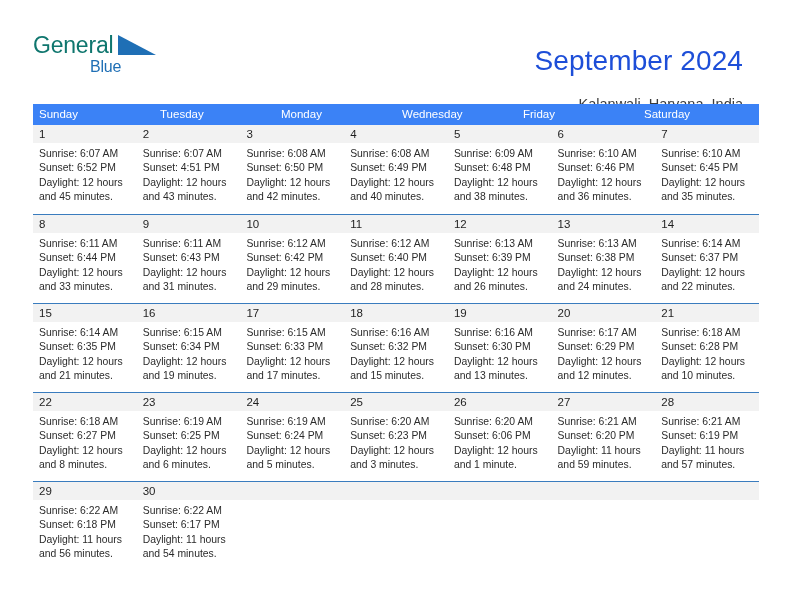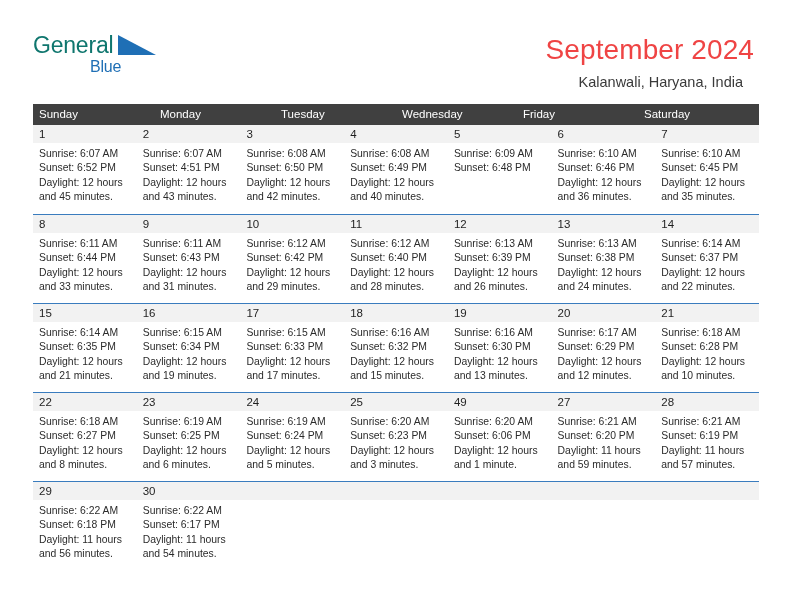--- a/index.html
+++ b/index.html
@@ -61,43 +61,43 @@
   }
   .title-block {
     position: absolute;
     right: 33px;
     top: 28px;
     text-align: right;
   }
   .cal-title {
     font-size: 28px;
     line-height: 34px;
-    color: #ef4444;
+    color: #1d4ed8;
     font-weight: normal;
-    margin: 5px;
+    margin: 16px;
     letter-spacing: 0.1px;
   }
   .cal-subtitle {
     font-size: 14.5px;
     line-height: 20px;
     color: #3a3a3a;
     margin: 5px 16px 0 0;
     font-weight: normal;
   }
 
   
   .calendar {
     position: absolute;
     left: 33px;
     top: 104px;
     width: 726px;
   }
   .weekday-row {
     display: flex;
-    background: #404040;
+    background: #3b82f6;
     height: 21px;
   }
   .weekday-cell {
     flex: 1 1 0;
     color: #ffffff;
     font-size: 11.5px;
     line-height: 21px;
     padding-left: 6px;
     box-sizing: border-box;
     overflow: hidden;
@@ -167,22 +167,22 @@
       <h1 class="cal-title">September 2024</h1>
       <div class="cal-subtitle">Kalanwali, Haryana, India</div>
     </div>
 
   </div>
 
   <div class="calendar">
 
     <div class="weekday-row">
       <div class="weekday-cell">Sunday</div>
+      <div class="weekday-cell">Tuesday</div>
       <div class="weekday-cell">Monday</div>
-      <div class="weekday-cell">Tuesday</div>
       <div class="weekday-cell">Wednesday</div>
       <div class="weekday-cell">Friday</div>
       <div class="weekday-cell">Saturday</div>
     </div>
 
     <div class="week-row first">
       <div class="day-cell">
         <div class="day-number-band">
             <span class="day-number">1</span>
           </div>
@@ -222,20 +222,21 @@
           <div class="daylight-line">Daylight: 12 hours and 40 minutes.</div>
         </div>
       </div>
       <div class="day-cell">
         <div class="day-number-band">
             <span class="day-number">5</span>
           </div>
         <div class="day-details">
           <div>Sunrise: 6:09 AM</div>
           <div>Sunset: 6:48 PM</div>
+          <div class="daylight-line">Daylight: 12 hours and 38 minutes.</div>
         </div>
       </div>
       <div class="day-cell">
         <div class="day-number-band">
             <span class="day-number">6</span>
           </div>
         <div class="day-details">
           <div>Sunrise: 6:10 AM</div>
           <div>Sunset: 6:46 PM</div>
           <div class="daylight-line">Daylight: 12 hours and 36 minutes.</div>
@@ -435,21 +436,21 @@
             <span class="day-number">25</span>
           </div>
         <div class="day-details">
           <div>Sunrise: 6:20 AM</div>
           <div>Sunset: 6:23 PM</div>
           <div class="daylight-line">Daylight: 12 hours and 3 minutes.</div>
         </div>
       </div>
       <div class="day-cell">
         <div class="day-number-band">
-            <span class="day-number">49</span>
+            <span class="day-number">26</span>
           </div>
         <div class="day-details">
           <div>Sunrise: 6:20 AM</div>
           <div>Sunset: 6:06 PM</div>
           <div class="daylight-line">Daylight: 12 hours and 1 minute.</div>
         </div>
       </div>
       <div class="day-cell">
         <div class="day-number-band">
             <span class="day-number">27</span>

